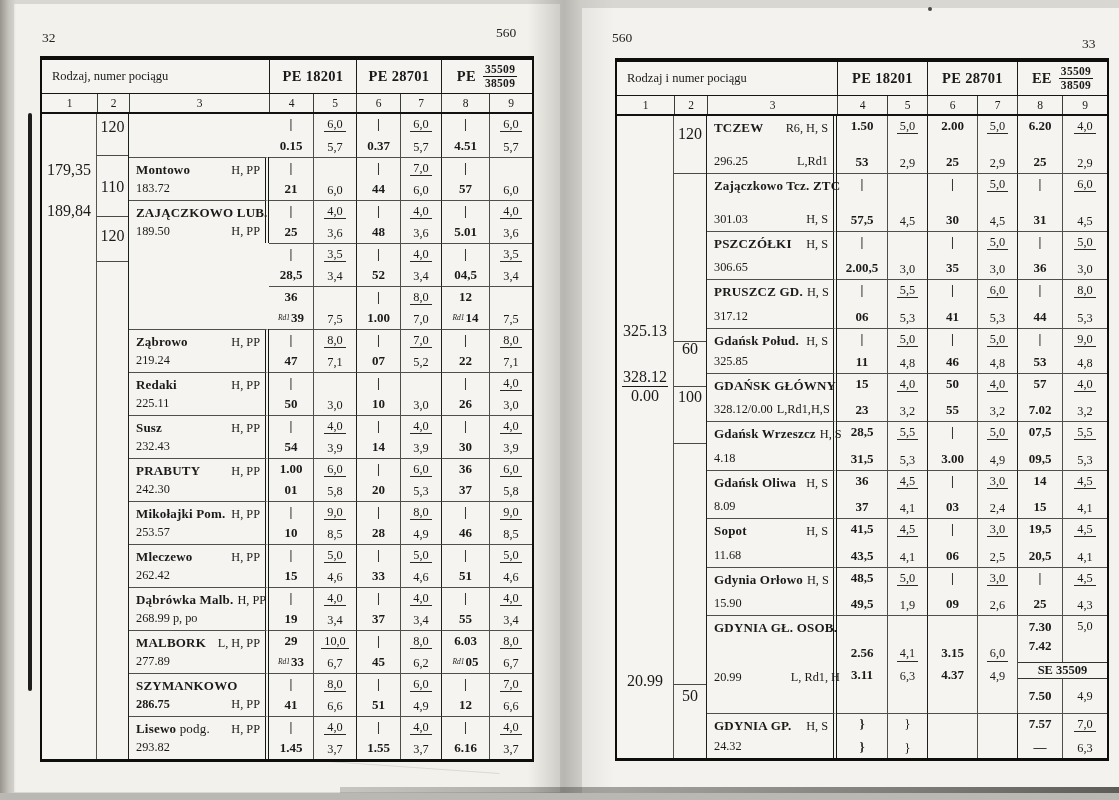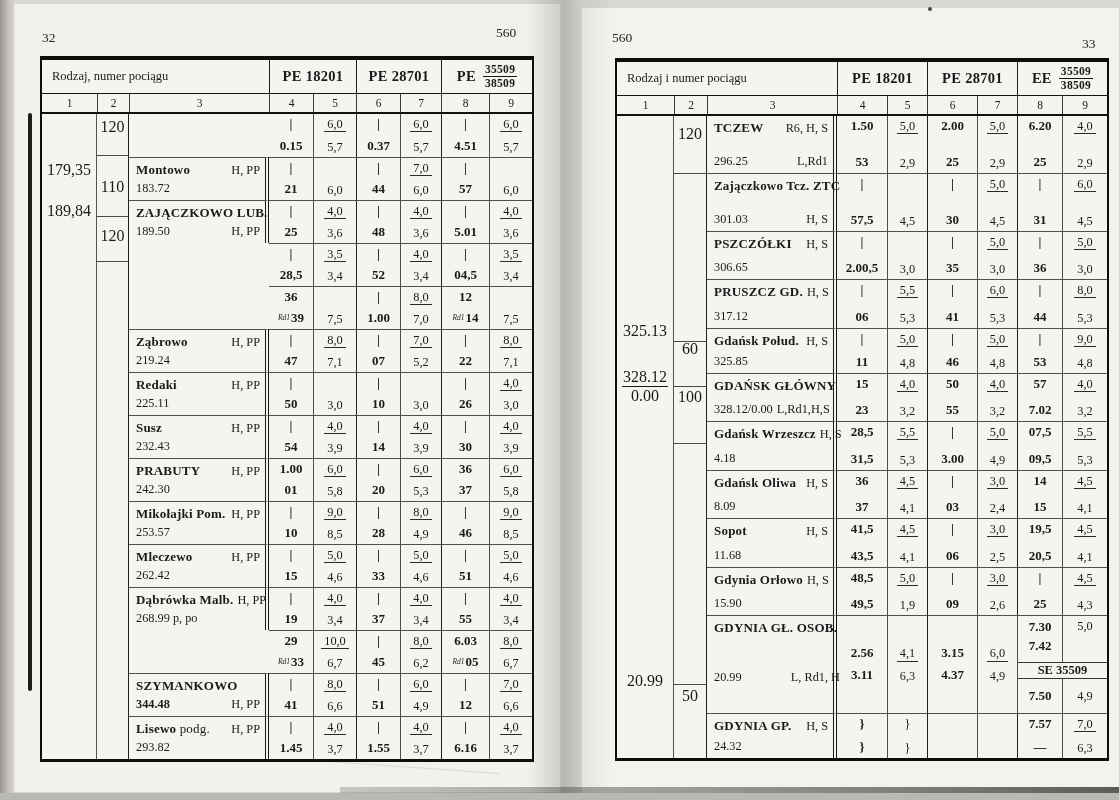--- a/index.html
+++ b/index.html
@@ -789,20 +789,29 @@
         </div>
       </div>
       <div class="v c9 bt rcell" style="grid-area: 12 / 9;">
         <div class="stack">
           <div class="tv ft">4,0</div>
           <div class="bv">
             <div class="bvt">3,4</div>
           </div>
         </div>
       </div>
+      <div class="c3 bt" style="grid-area: 13 / 3;">
+        <div class="sline">
+          <div class="sname">MALBORK</div>
+          <div class="sabbr">L, H, PP</div>
+        </div>
+        <div class="sline">
+          <div class="skm">277.89</div>
+        </div>
+      </div>
       <div class="v c4 bt tcell" style="grid-area: 13 / 4;">
         <div class="stack">
           <div class="tv">29</div>
           <div class="bv">
             <div class="rd">Rd1</div>
             <div class="bvt">33</div>
           </div>
         </div>
       </div>
       <div class="v c5 bt rcell" style="grid-area: 13 / 5;">
@@ -844,21 +853,21 @@
           <div class="bv">
             <div class="bvt">6,7</div>
           </div>
         </div>
       </div>
       <div class="c3 bt" style="grid-area: 14 / 3;">
         <div class="sline">
           <div class="sname">SZYMANKOWO</div>
         </div>
         <div class="sline">
-          <div class="skm kmb">344.48</div>
+          <div class="skm kmb">286.75</div>
           <div class="sabbr">H, PP</div>
         </div>
       </div>
       <div class="v c4 bt tcell" style="grid-area: 14 / 4;">
         <div class="stack">
           <div class="tv">|</div>
           <div class="bv">
             <div class="bvt">41</div>
           </div>
         </div>

